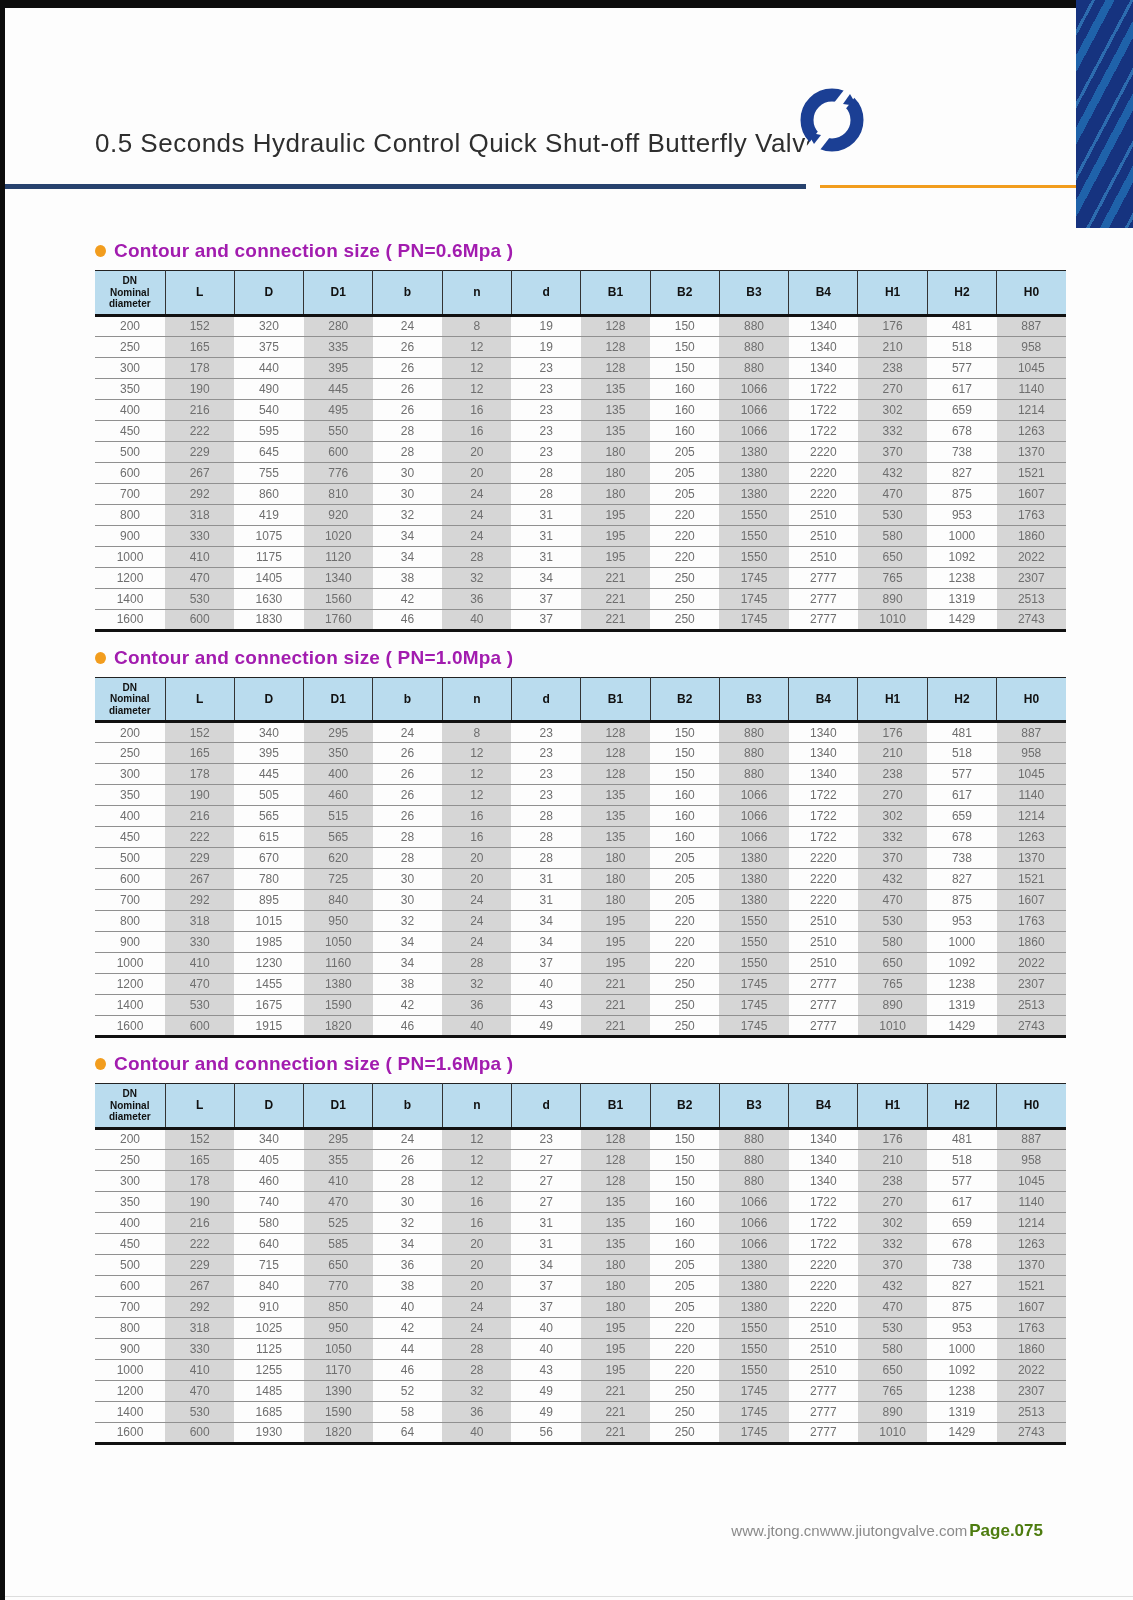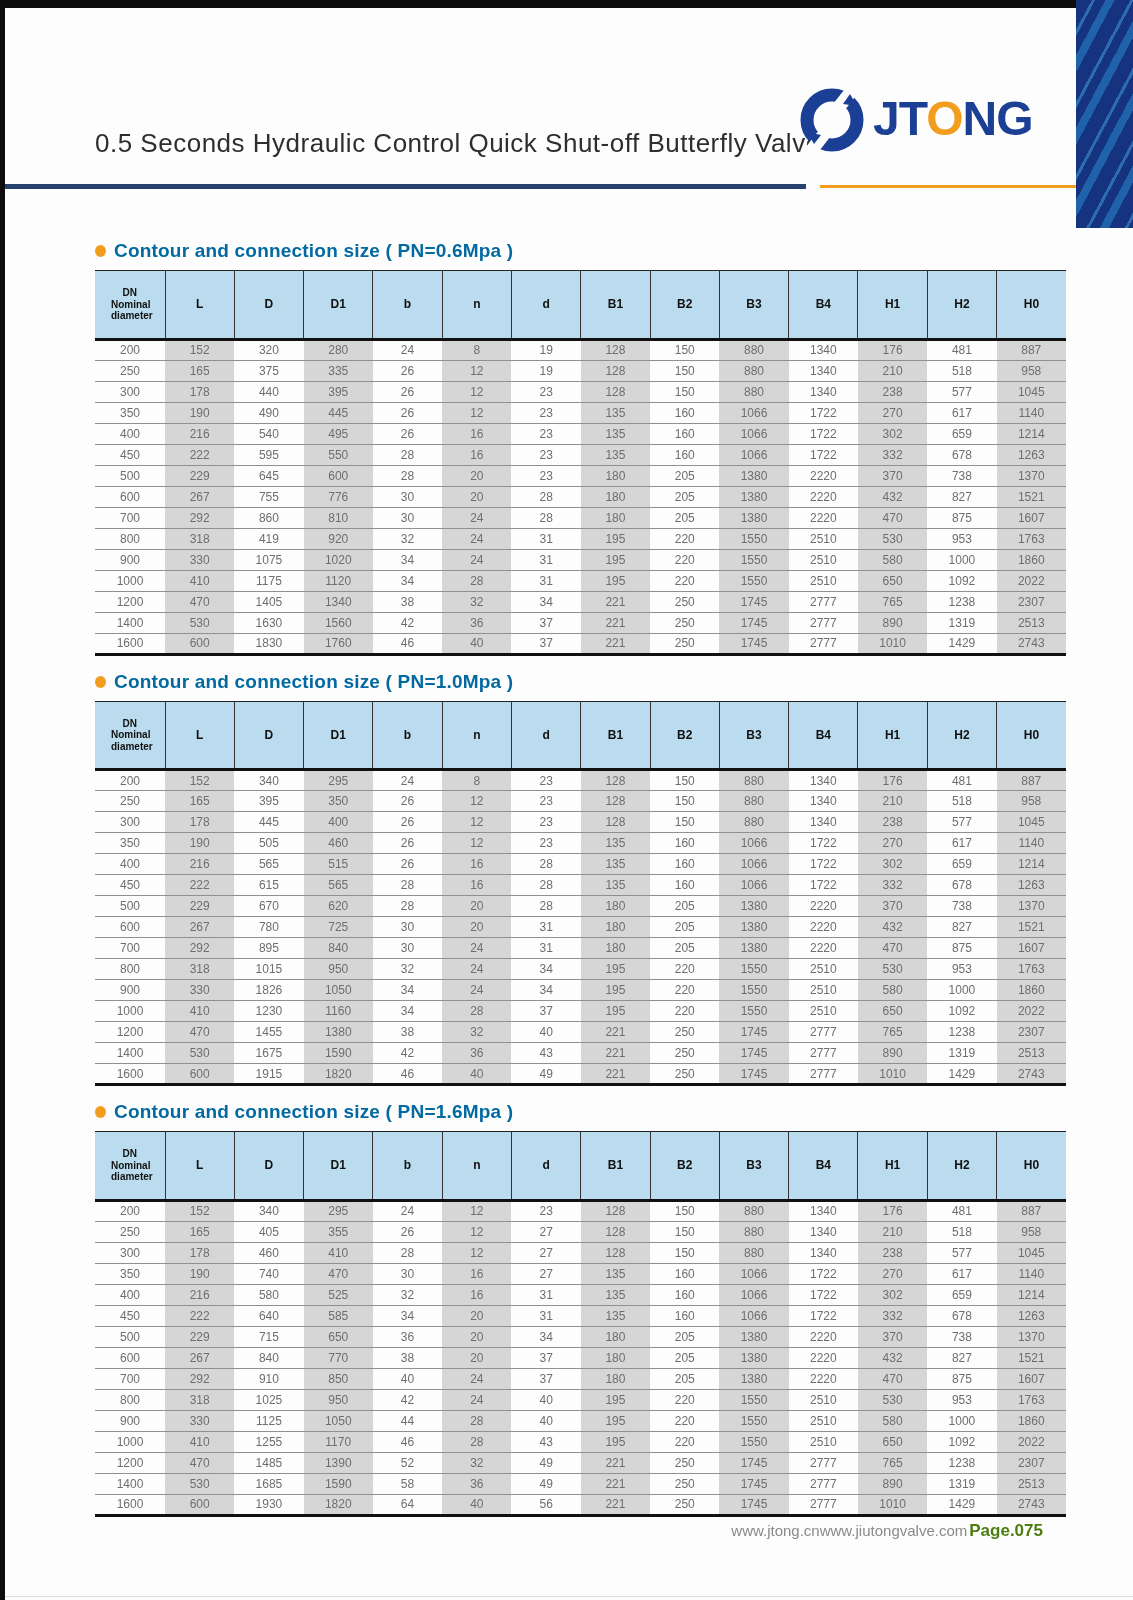--- a/index.html
+++ b/index.html
@@ -47,36 +47,36 @@
   }
   .logo-text .o{color:var(--orange);}
   .navy-line{position:absolute;left:5px;top:184px;width:801px;height:5px;background:var(--navy);}
   .orange-line{position:absolute;left:820px;top:185px;width:256px;height:3px;background:var(--orange);}
   
   .content{position:absolute;top:240px;left:95px;width:971px;}
   .section{margin-bottom:15px;}
   .section + .section{margin-top:7px;}
   .section-title{
     display:flex;align-items:center;margin:0 0 8px 0;
-    font-size:19px;font-weight:bold;color:#0369a1;letter-spacing:0.2px;
+    font-size:19px;font-weight:bold;color:#a21caf;letter-spacing:0.2px;
   }
   .bullet{
     width:11px;height:12px;border-radius:50%;
     background:var(--orange);margin-right:8px;flex:0 0 auto;
   }
   table{
     width:971px;border-collapse:collapse;table-layout:fixed;
     border-top:1px solid #222;border-bottom:3px solid #111;
   }
   col.dn-col{width:70px;}
   thead th{
     background:var(--header-blue);
     border-left:1px solid #333;border-bottom:3px solid #111;
     font-size:12px;font-weight:bold;color:#111;
-    height:42px;text-align:center;vertical-align:middle;padding:16px;
+    height:42px;text-align:center;vertical-align:middle;padding:4px;
   }
   thead th:first-child{border-left:none;}
   thead th.dn-head{font-size:10px;line-height:1.15;white-space:pre-line;}
   tbody td{
     height:21px;padding:0;text-align:center;vertical-align:middle;
     font-size:12px;color:var(--body-text);
     border-bottom:1px solid #909090;
   }
   tbody td.shade{background:var(--shade-gray);}
   
@@ -100,21 +100,20 @@
   <div class="logo">
     <svg width="74" height="74" viewBox="0 0 74 74">
       <g>
         <circle cx="37" cy="38" r="25" fill="none" stroke="#1b3f94" stroke-width="13"></circle>
         <rect x="28" y="-6" width="13" height="34" fill="#fdfdfd" transform="rotate(38 37 38)"></rect>
         <rect x="33" y="46" width="13" height="34" fill="#fdfdfd" transform="rotate(38 37 38)"></rect>
         <path d="M55 12 L62 24 L48 22 Z" fill="#1b3f94"></path>
         <path d="M19 62 L12 50 L26 53 Z" fill="#1b3f94"></path>
       </g>
     </svg>
-    <div class="logo-text"><span>JT</span><span class="o">O</span><span>NG</span></div>
   </div>
 
   <div class="navy-line"></div>
   <div class="orange-line"></div>
 
   <div class="content">
 
     <div class="section">
       <div class="section-title">
         <span class="bullet"></span>
@@ -575,21 +574,21 @@
               <td>220</td>
               <td class="shade">1550</td>
               <td>2510</td>
               <td class="shade">530</td>
               <td>953</td>
               <td class="shade">1763</td>
             </tr>
             <tr>
               <td>900</td>
               <td class="shade">330</td>
-              <td>1826</td>
+              <td>1985</td>
               <td class="shade">1050</td>
               <td>34</td>
               <td class="shade">24</td>
               <td>34</td>
               <td class="shade">195</td>
               <td>220</td>
               <td class="shade">1550</td>
               <td>2510</td>
               <td class="shade">580</td>
               <td>1000</td>

